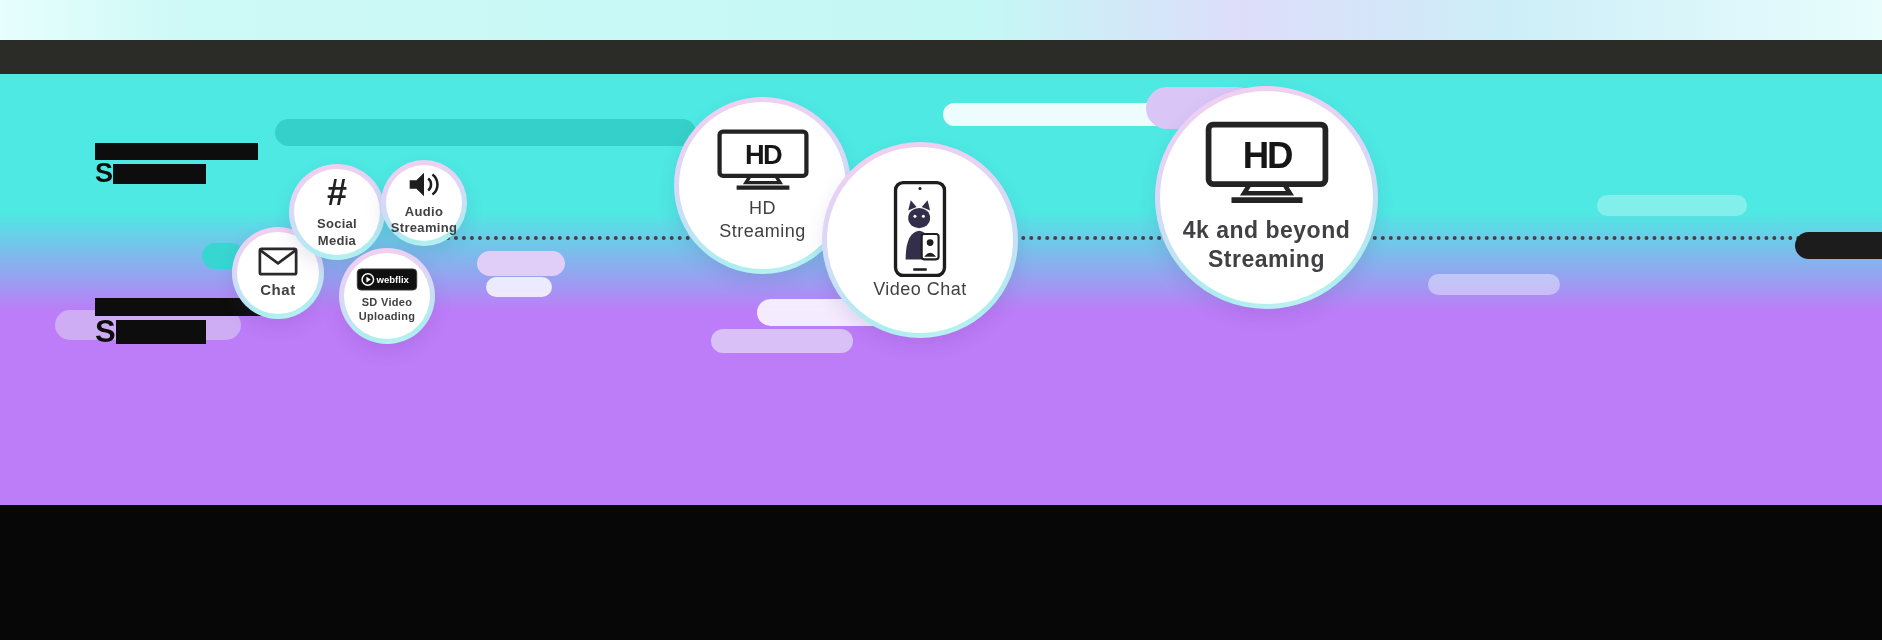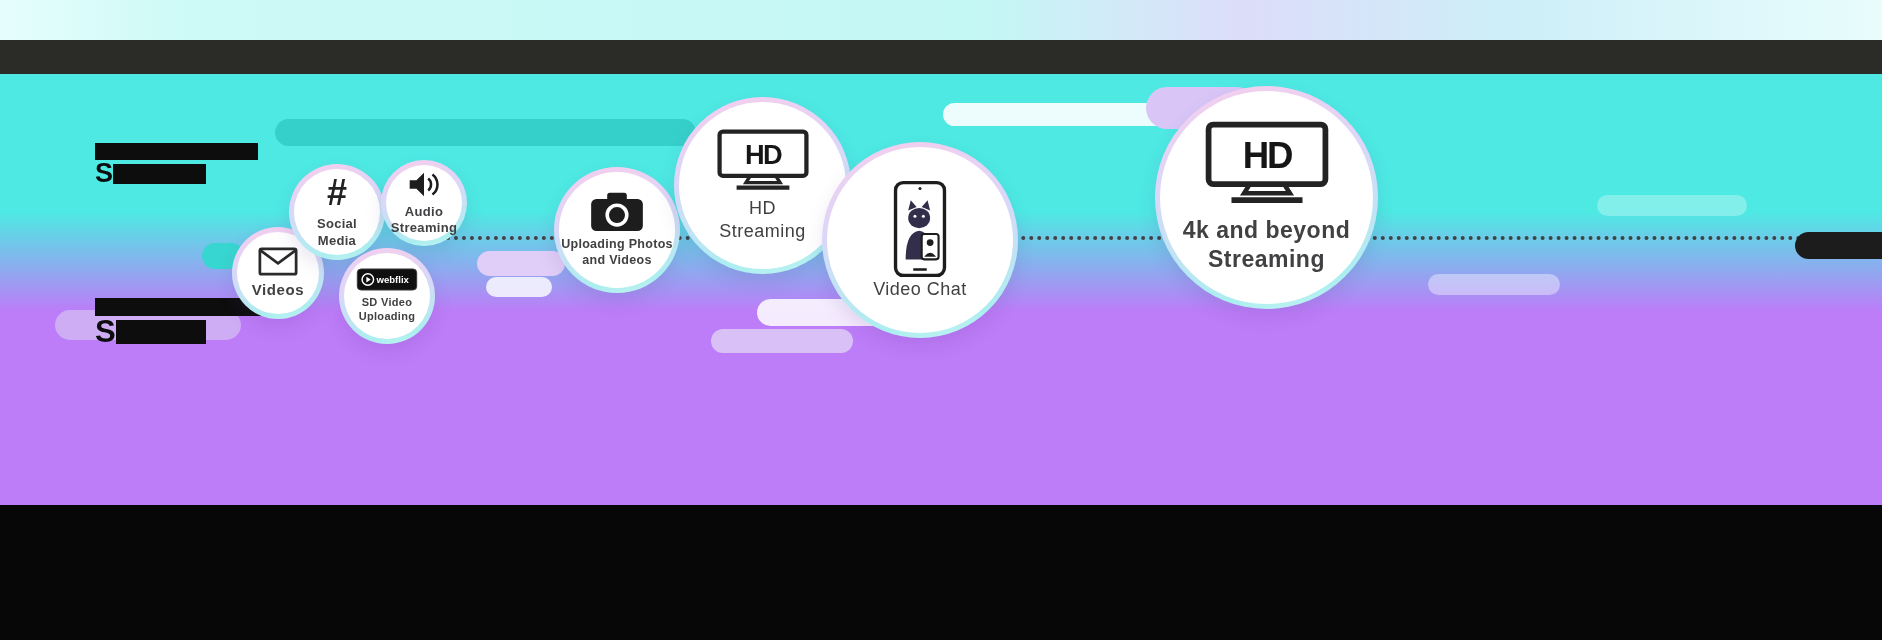--- a/index.html
+++ b/index.html
@@ -110,21 +110,21 @@
   </div>
 
   <div class="bubble b-email" style="left:232px; top:227px; width:92px; height:92px;">
     <div class="bubble-inner">
       <span class="icon">
         <svg viewBox="0 0 44 32" width="40" height="29">
           <rect x="2" y="2" width="40" height="28" rx="2" fill="none" stroke="#2a2a2a" stroke-width="3"></rect>
           <path d="M3 4 L22 18 L41 4" fill="none" stroke="#2a2a2a" stroke-width="3"></path>
         </svg>
       </span>
-      <div class="bubble-label">Videos</div>
+      <div class="bubble-label">Chat</div>
     </div>
   </div>
 
   <div class="bubble b-social" style="left:289px; top:164px; width:96px; height:96px;">
     <div class="bubble-inner">
       <span class="icon hash-glyph">#</span>
       <div class="bubble-label">Social
 Media</div>
     </div>
   </div>
@@ -151,33 +151,20 @@
           <circle cx="12" cy="12" r="6" fill="none" stroke="#ffffff" stroke-width="1.5"></circle>
           <path d="M10.5 9 L15 12 L10.5 15 Z" fill="#ffffff"></path>
           <text x="21" y="15.5" font-size="10" font-weight="700" fill="#ffffff" font-family="Liberation Sans, sans-serif">webflix</text>
         </svg>
       </span>
       <div class="bubble-label">SD Video
 Uploading</div>
     </div>
   </div>
 
-  <div class="bubble b-upload" style="left:554px; top:167px; width:126px; height:126px;">
-    <div class="bubble-inner">
-      <span class="icon">
-        <svg viewBox="0 0 60 46" width="54" height="41">
-          <rect x="19" y="2" width="22" height="12" rx="3" fill="#1d1d1d"></rect>
-          <rect x="1" y="9" width="58" height="36" rx="6" fill="#1d1d1d"></rect>
-          <circle cx="30" cy="27" r="11" fill="none" stroke="#ffffff" stroke-width="4"></circle>
-        </svg>
-      </span>
-      <div class="bubble-label">Uploading Photos
-and Videos</div>
-    </div>
-  </div>
 
   <div class="bubble b-hd" style="left:674px; top:97px; width:177px; height:177px;">
     <div class="bubble-inner">
       <span class="icon">
         <svg viewBox="0 0 110 74" width="94" height="63">
           <rect x="4" y="3" width="102" height="52" rx="4" fill="#ffffff" stroke="#232323" stroke-width="5"></rect>
           <text x="55" y="41" text-anchor="middle" font-size="32" font-weight="800" letter-spacing="-2" fill="#161616" font-family="Liberation Sans, sans-serif">HD</text>
           <path d="M40 55 L35 63 L75 63 L70 55" fill="none" stroke="#232323" stroke-width="4"></path>
           <line x1="24" y1="69" x2="86" y2="69" stroke="#232323" stroke-width="5"></line>
         </svg>

